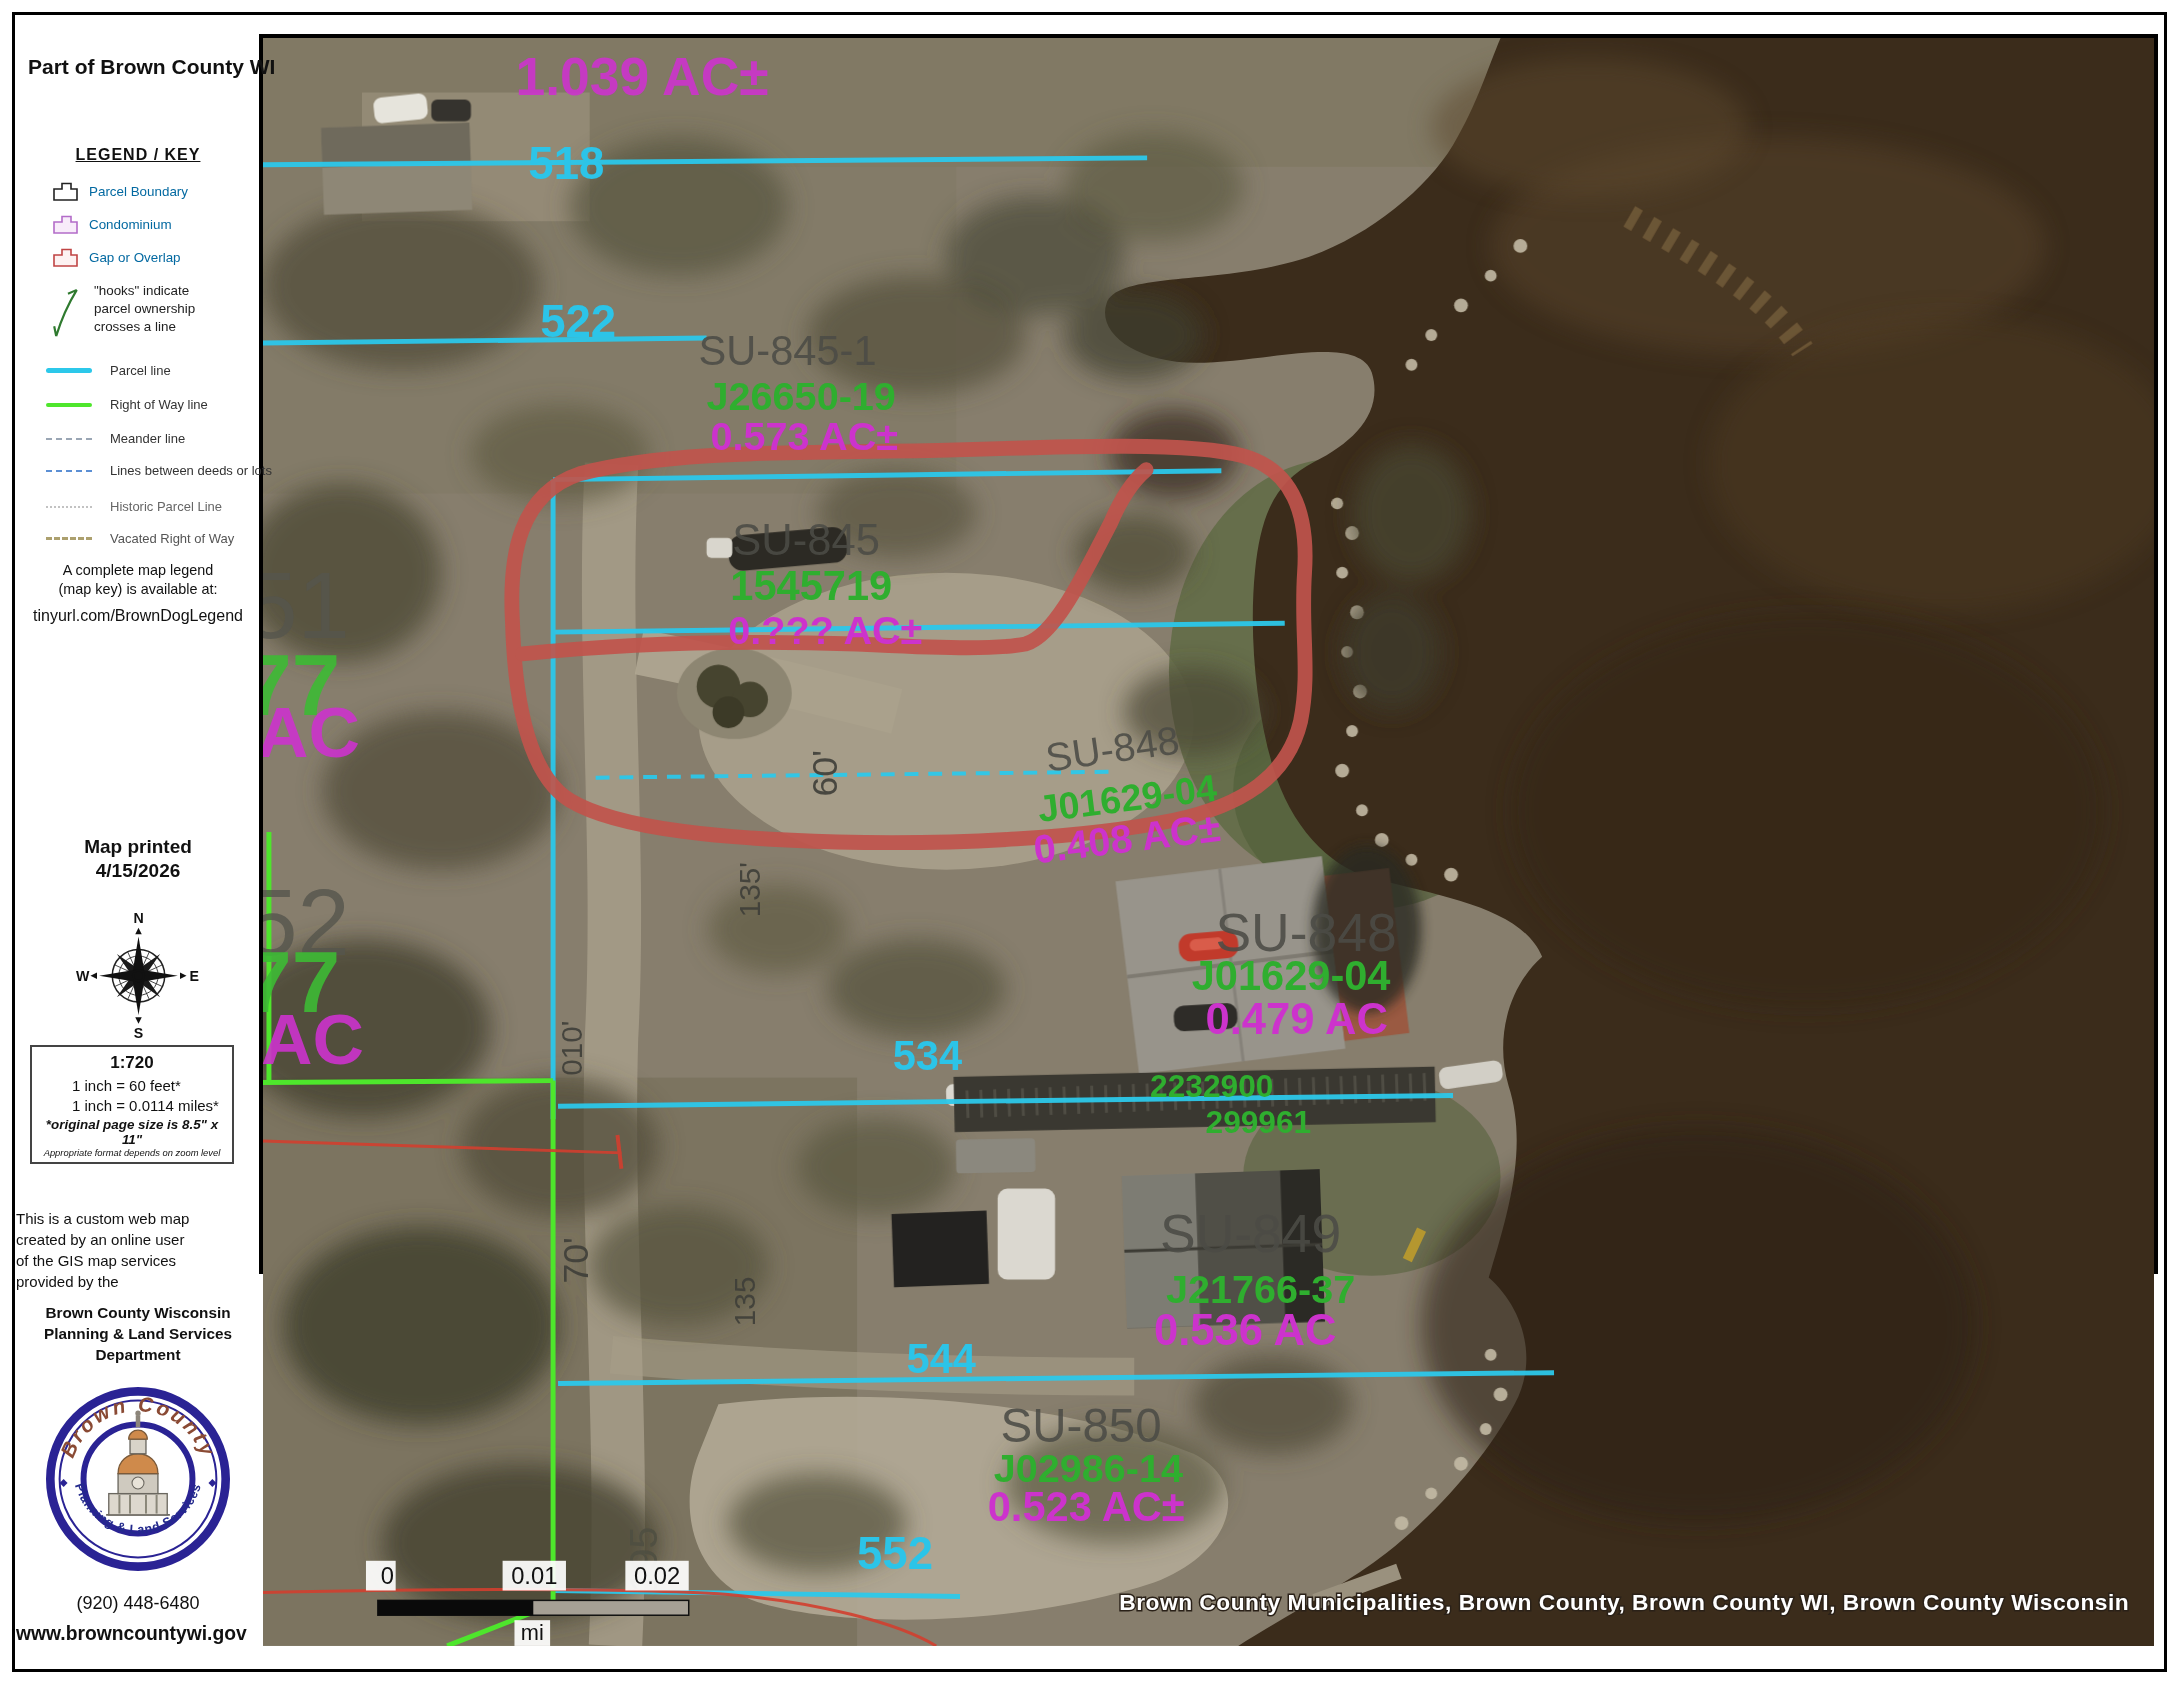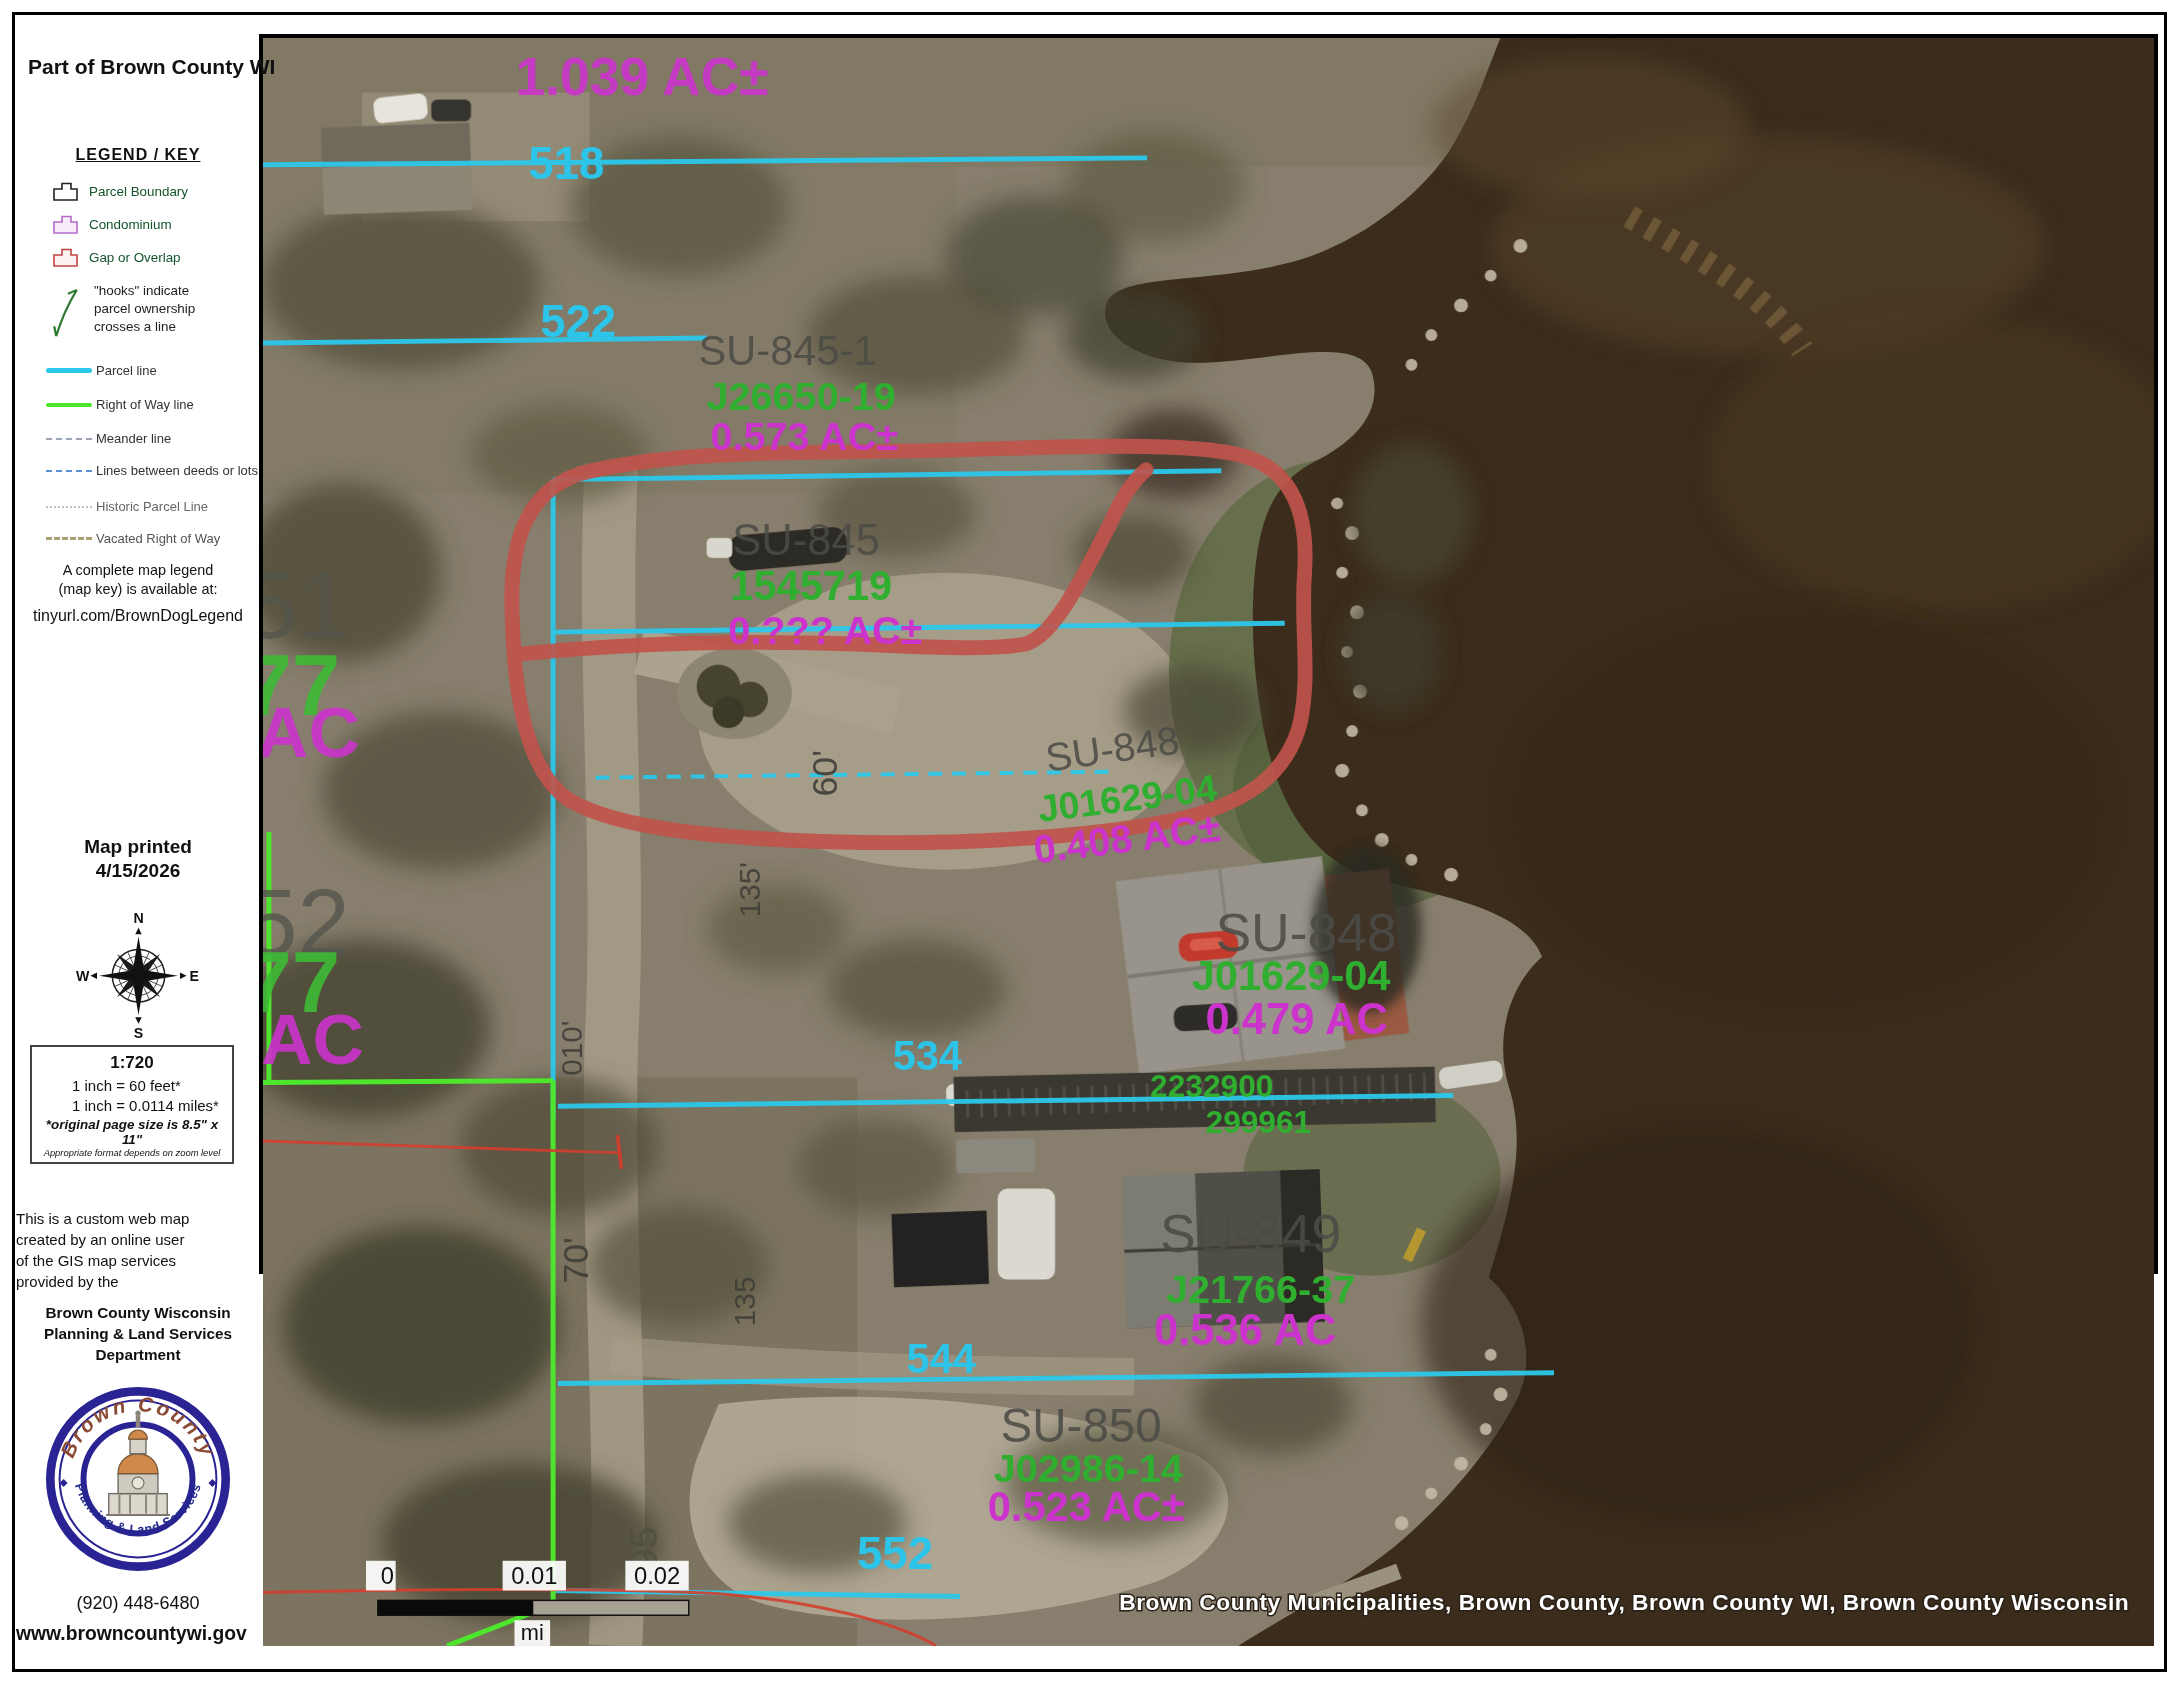--- a/index.html
+++ b/index.html
@@ -5,22 +5,22 @@
   html,body{margin:0;padding:0;background:#fff;}
   .page{position:relative;width:2178px;height:1683px;background:#fff;overflow:hidden;
         font-family:"Liberation Sans", sans-serif;color:#111;}
   .outer-frame{position:absolute;left:12px;top:12px;width:2149px;height:1654px;border:3px solid #000;}
   
   .sidebar{position:absolute;left:16px;top:15px;width:202px;height:1651px;background:#fff;z-index:3;}
   .sb-abs{position:absolute;left:0;width:244px;}
   .map-title{font-size:21px;font-weight:bold;letter-spacing:0;white-space:nowrap;padding-left:12px;}
   .legend-head{font-size:16px;font-weight:bold;text-decoration:underline;text-align:center;letter-spacing:1px;}
   .leg-row{display:flex;align-items:center;gap:10px;padding-left:36px;margin-bottom:10px;}
-  .leg-row .lbl{font-size:13.4px;color:#14532d;}
-  .leg-line-row{display:flex;align-items:center;gap:4px;padding-left:30px;margin-bottom:17px;}
+  .leg-row .lbl{font-size:13.4px;color:#0369a1;}
+  .leg-line-row{display:flex;align-items:center;gap:18px;padding-left:30px;margin-bottom:17px;}
   .leg-line-row .lbl{font-size:13px;color:#333;}
   .swl{width:46px;flex:0 0 46px;}
   .note{font-size:14.4px;text-align:center;line-height:19px;}
   .tinyurl{font-size:16px;text-align:center;}
   .printed{font-size:19px;font-weight:bold;text-align:center;line-height:24px;}
   .scalebox{border:2px solid #444;background:#fff;padding:6px 8px 4px 8px;width:204px;margin-left:14px;box-sizing:border-box;}
   .scalebox .ratio{font-size:17px;font-weight:bold;text-align:center;margin-bottom:4px;}
   .scalebox .ln{font-size:15px;margin-bottom:3px;margin-left:32px;}
   .scalebox .pn{font-size:13.4px;font-style:italic;font-weight:bold;text-align:center;margin-top:2px;}
   .scalebox .fn{font-size:9.4px;font-style:italic;text-align:center;}

